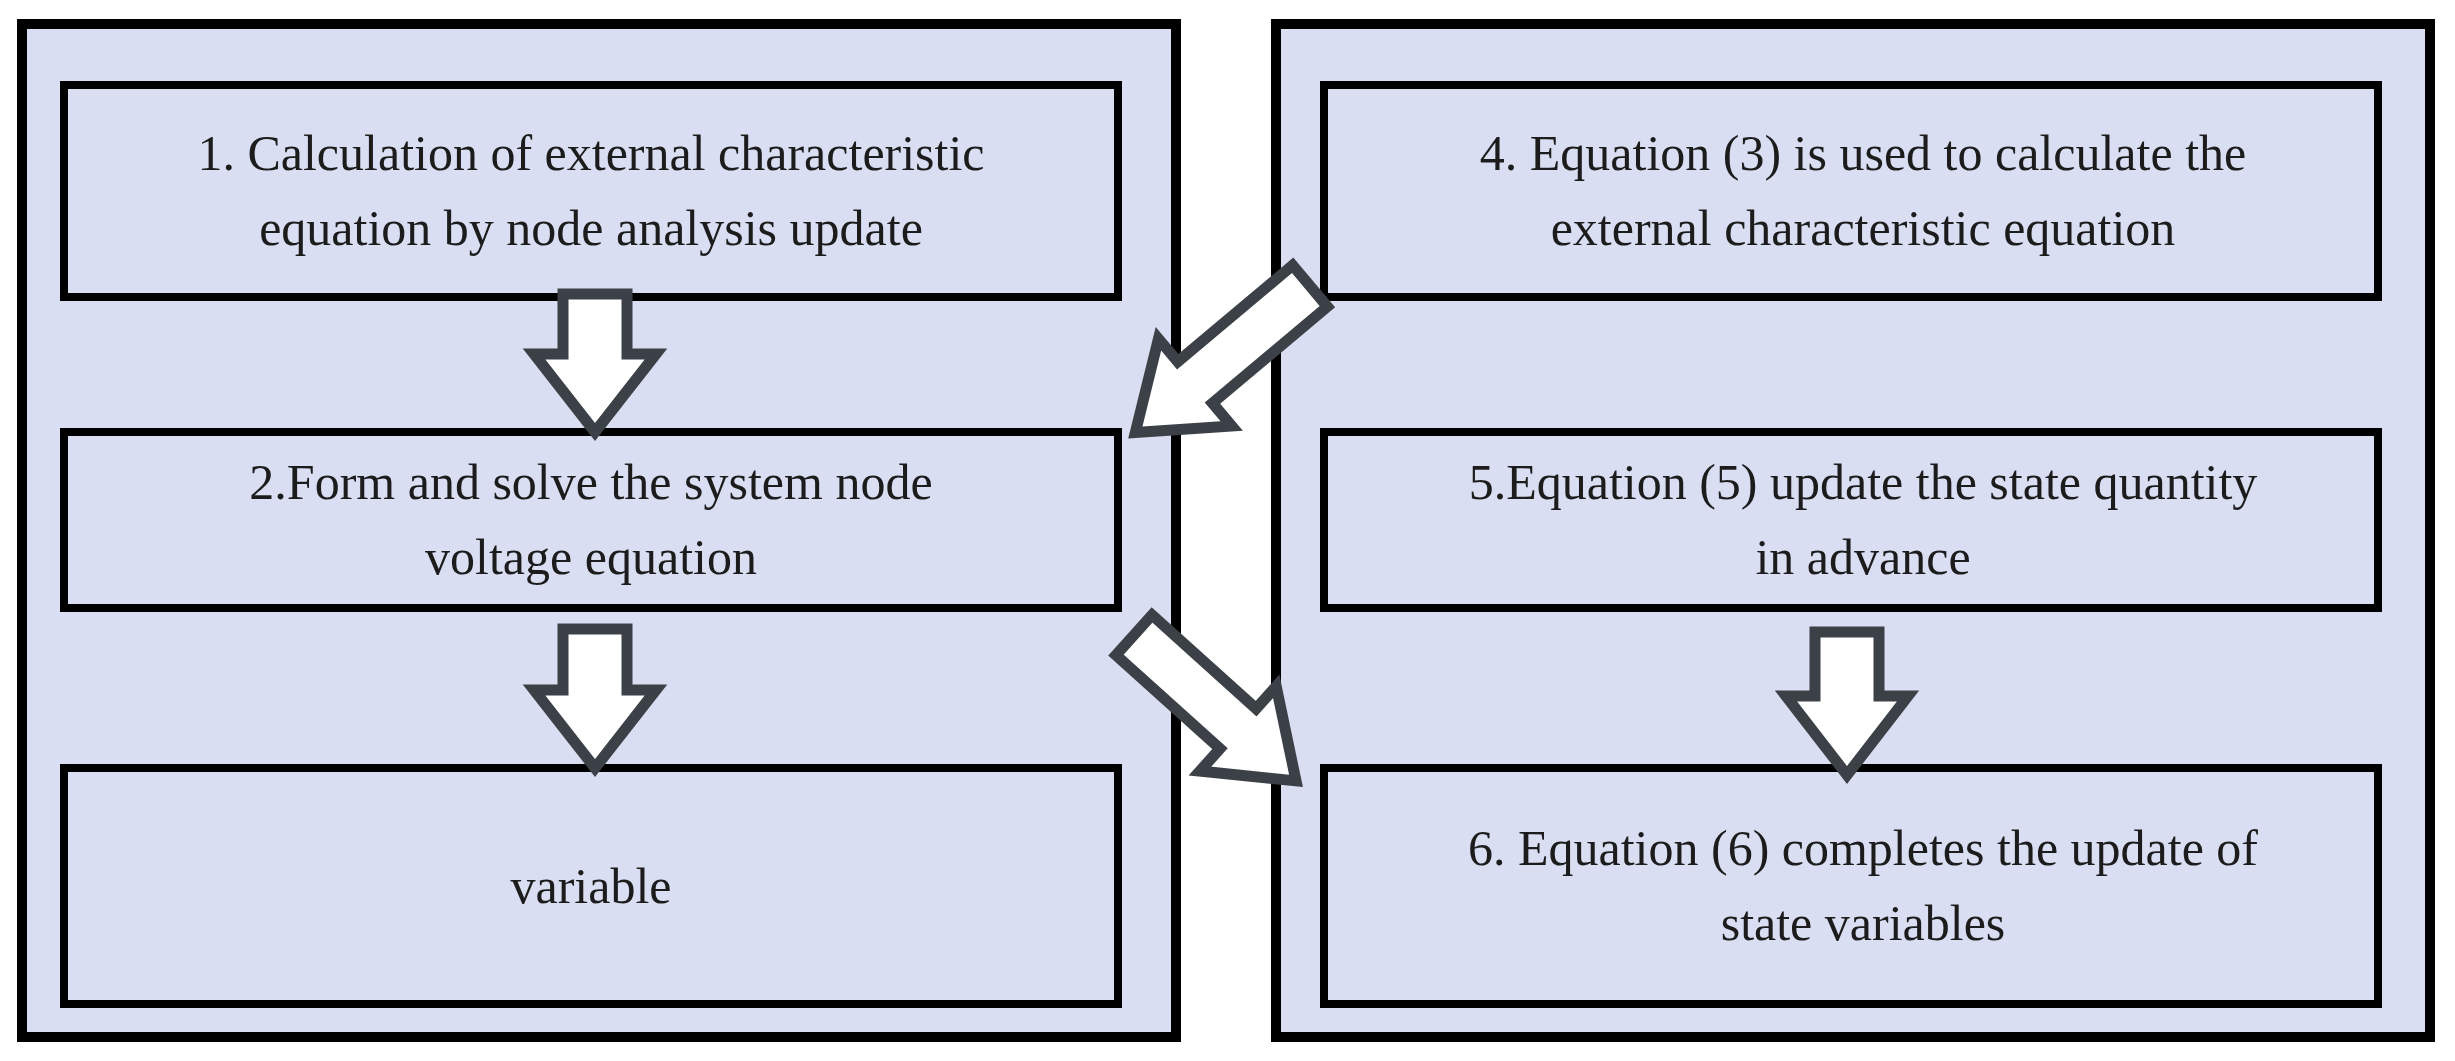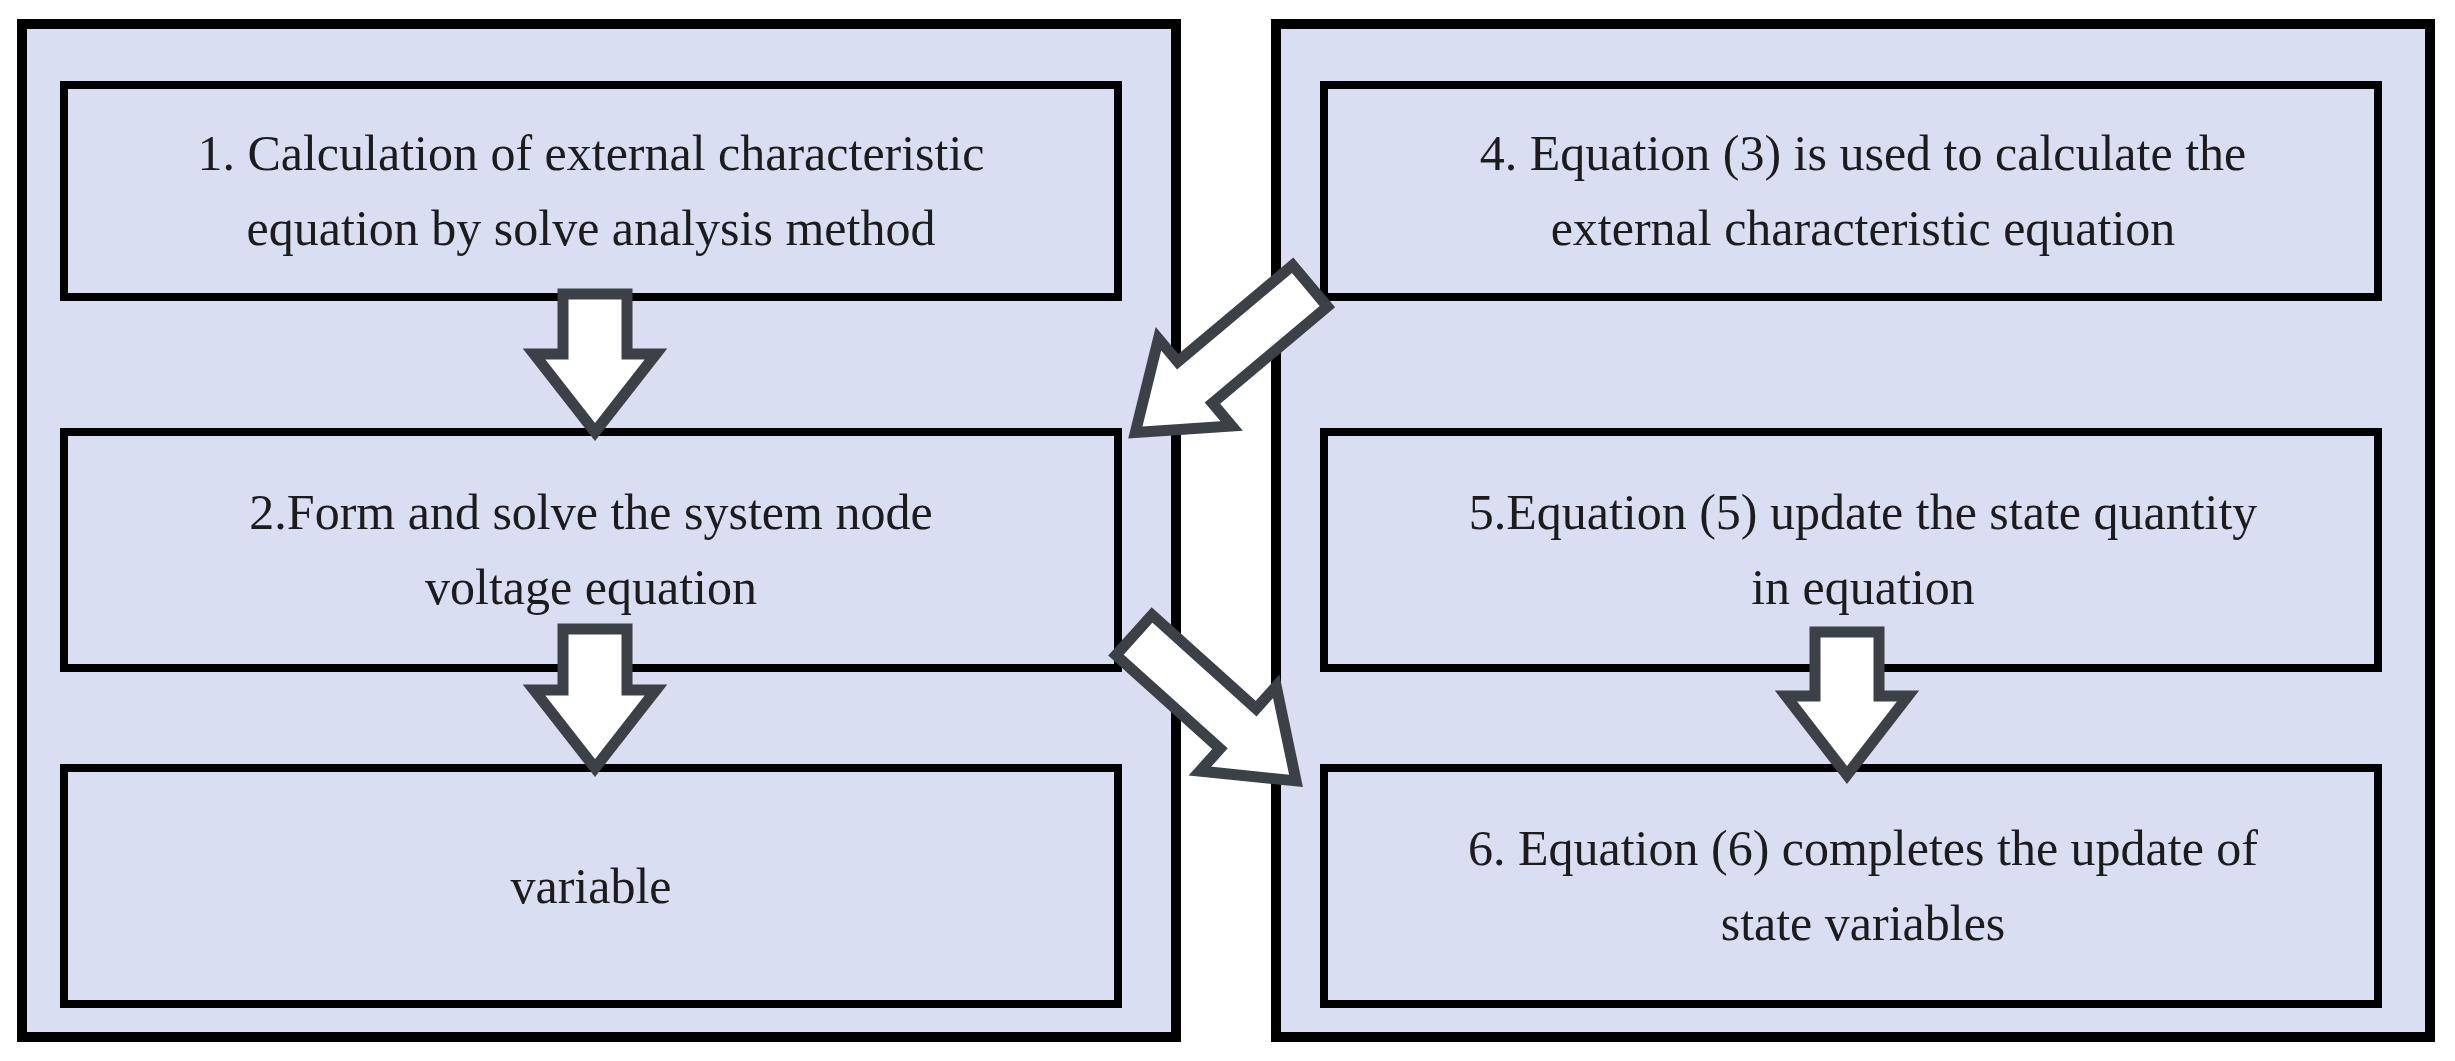--- a/index.html
+++ b/index.html
@@ -35,21 +35,21 @@
     background:var(--panel-fill);
     display:flex;flex-direction:column;justify-content:center;align-items:center;
     text-align:center;
     font-size:50px;line-height:1.5;
     color:var(--text-color);
     letter-spacing:0px;
   }
   .panel-left .fbox{left:33px;}
   .panel-right .fbox{left:39px;padding-left:24px;}
   .row1{top:52px;height:220px;}
-  .row2{top:399px;height:244px;}
+  .row2{top:399px;height:184px;}
   .row3{top:735px;height:244px;}
   .line{white-space:nowrap;}
   svg.overlay{
     position:absolute;left:0;top:0;width:2455px;height:1061px;
     pointer-events:none;
   }
   .block-arrow{
     fill:var(--arrow-fill);
     stroke:var(--arrow-outline);
     stroke-width:11;
@@ -57,39 +57,39 @@
   }
 </style>
 </head>
 <body>
 
 <div class="canvas">
 
   <div class="panel panel-left">
     <div class="fbox row1">
       <div class="line">1. Calculation of external characteristic</div>
-      <div class="line">equation by solve analysis method</div>
+      <div class="line">equation by node analysis update</div>
     </div>
     <div class="fbox row2">
       <div class="line">2.Form and solve the system node</div>
       <div class="line">voltage equation</div>
     </div>
     <div class="fbox row3">
       <div class="line">variable</div>
     </div>
   </div>
 
   <div class="panel panel-right">
     <div class="fbox row1">
       <div class="line">4. Equation (3) is used to calculate the</div>
       <div class="line">external characteristic equation</div>
     </div>
     <div class="fbox row2">
       <div class="line">5.Equation (5) update the state quantity</div>
-      <div class="line">in equation</div>
+      <div class="line">in advance</div>
     </div>
     <div class="fbox row3">
       <div class="line">6. Equation (6) completes the update of</div>
       <div class="line">state variables</div>
     </div>
   </div>
 
   <svg class="overlay" viewBox="0 0 2455 1061">
 
     <polygon class="block-arrow" transform="translate(595,294)" points="-32,0 32,0 32,60 61,60 0,138 -61,60 -32,60"></polygon>

